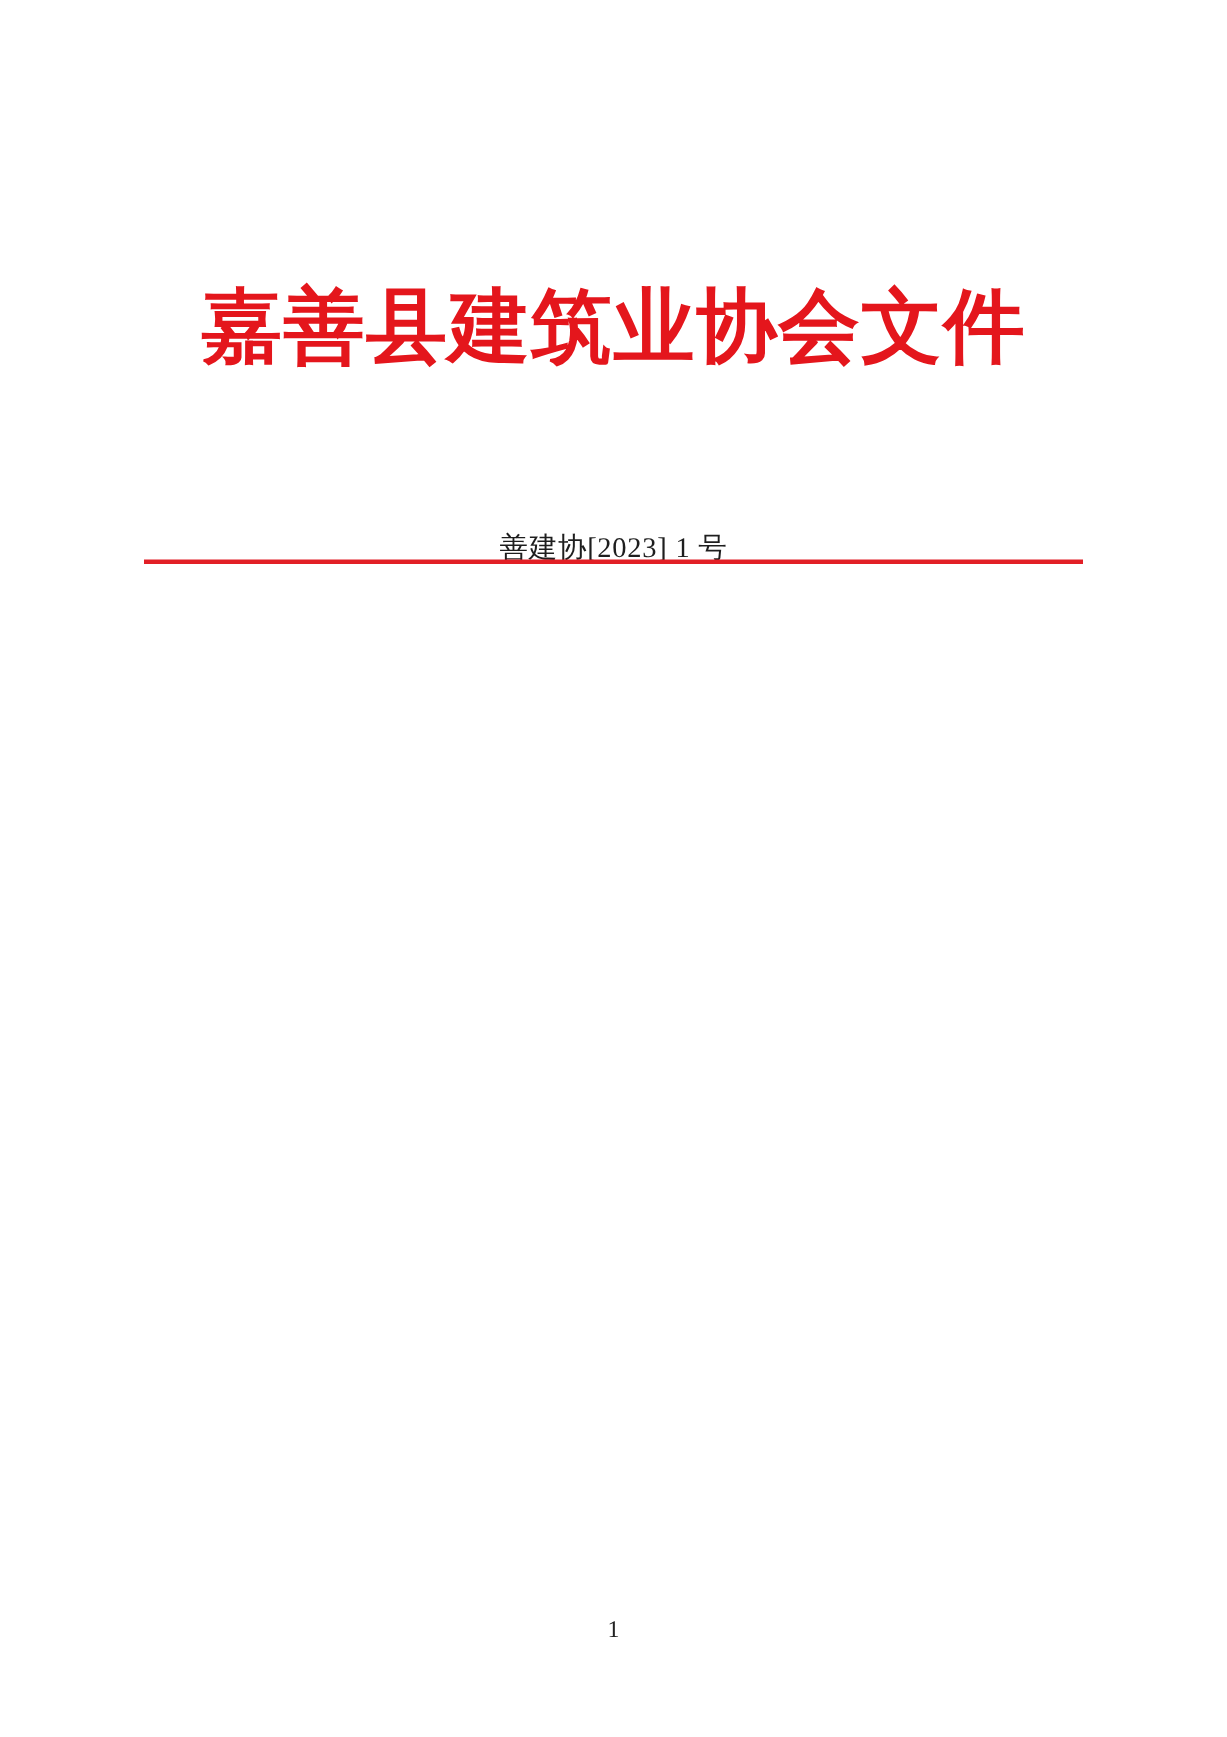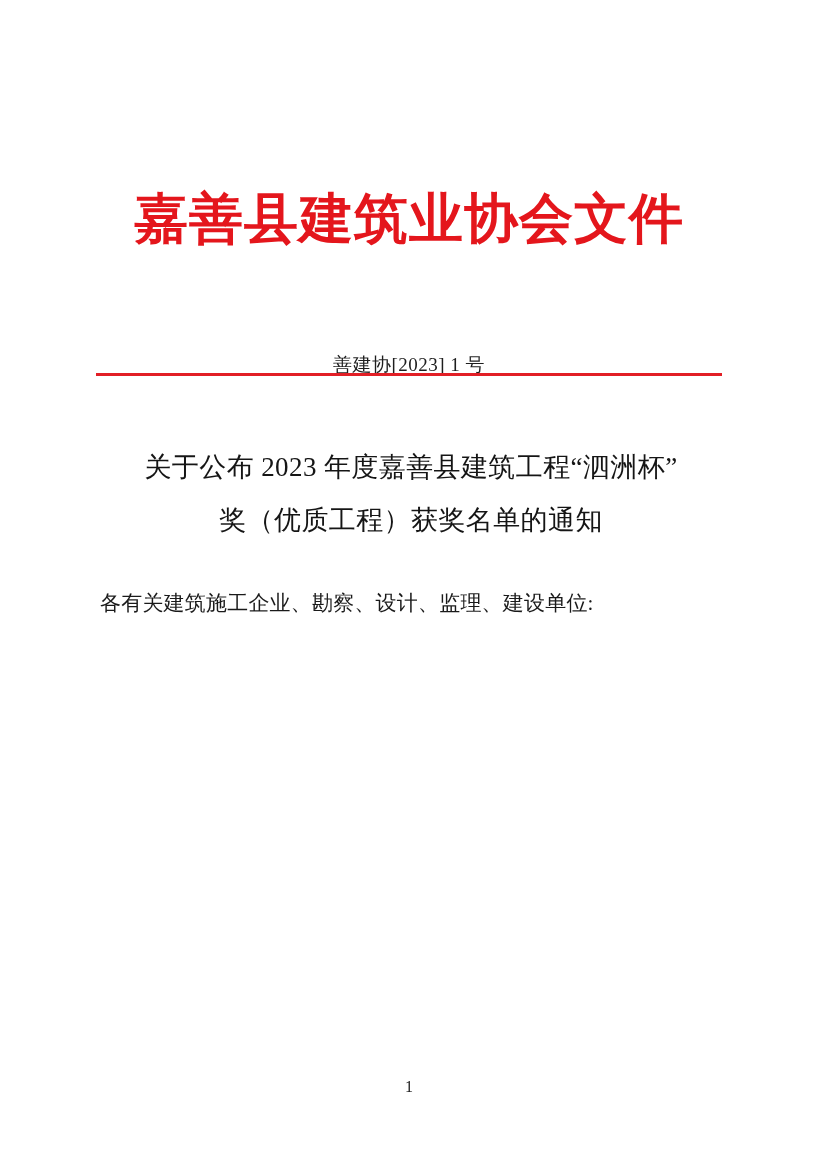--- a/index.html
+++ b/index.html
@@ -123,24 +123,19 @@
 <div class="page">
 
   <div class="masthead">
     <div class="masthead-title">嘉善县建筑业协会文件</div>
   </div>
 
   <div class="doc-number">善建协[2023] 1 号</div>
 
   <div class="red-rule"></div>
 
-  <div class="doc-title">
-    <span class="title-line">关于公布 2023 年度嘉善县建筑工程“泗洲杯”</span>
-    <span class="title-line">奖（优质工程）获奖名单的通知</span>
-  </div>
 
   <div class="body-block">
-    <p class="para no-indent">各有关建筑施工企业、勘察、设计、监理、建设单位:</p>
   </div>
 
   <div class="page-number">1</div>
 
 </div>
 
 </body></html>

